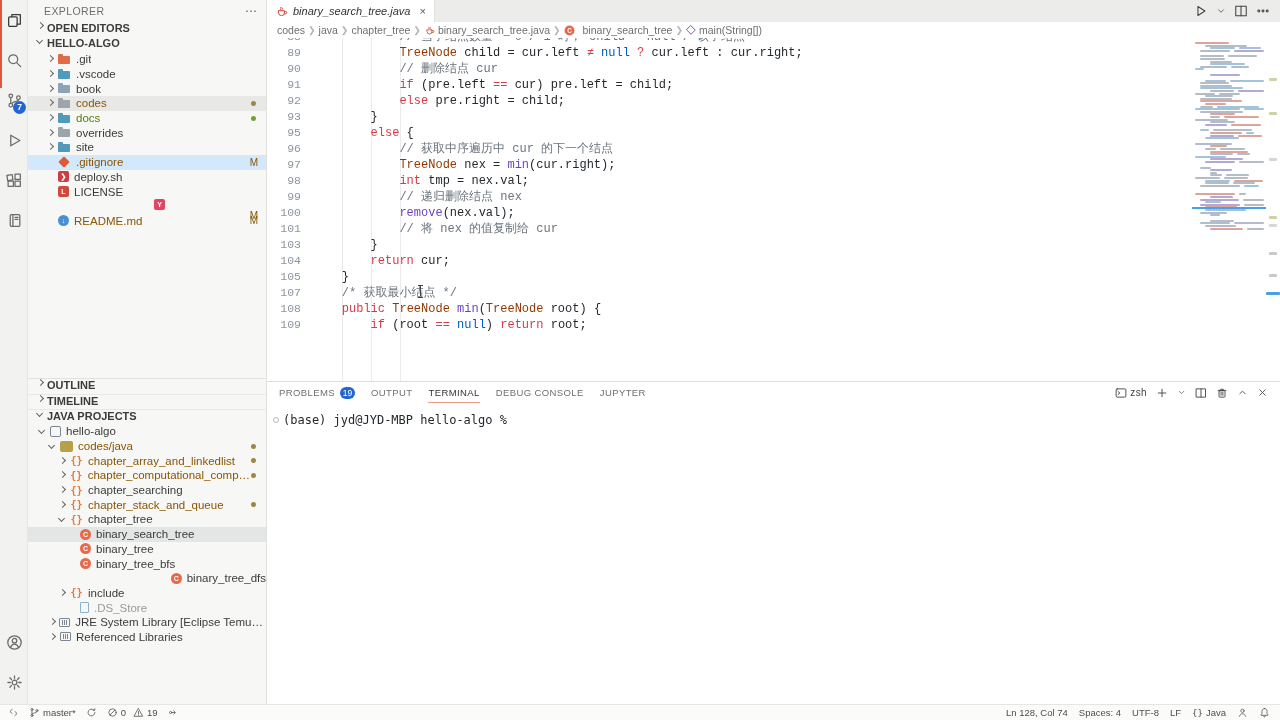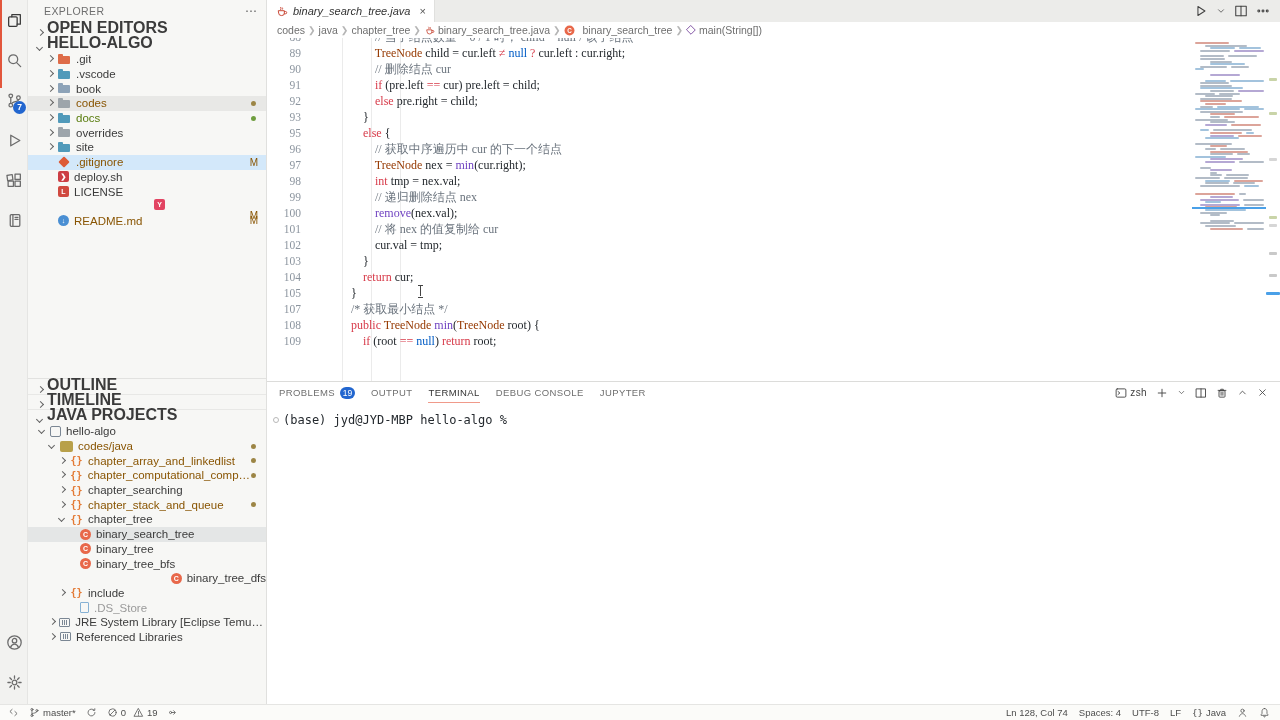--- a/index.html
+++ b/index.html
@@ -11,21 +11,21 @@
   .act-strip { position:absolute; left:0; top:0; width:2px; height:88px; background:#e2563c; }
   .act-item { position:relative; width:28px; height:40px; display:flex; align-items:center; justify-content:center; color:#616161; }
   .act-item svg { display:block; }
   .act-bottom { position:absolute; bottom:2px; left:0; width:28px; }
   .act-badge { position:absolute; right:2px; bottom:6px; min-width:13px; height:13px; border-radius:7px; background:#2266cf; color:#fff; font-size:8.5px; line-height:13px; text-align:center; font-weight:bold; }
 
   
   .sidebar { position:absolute; left:28px; top:0; width:239px; height:704px; background:#f7f7f5; border-right:1px solid #e0e0de; font-size:11.5px; color:#3b3b3b; }
   .sb-title { height:22px; display:flex; align-items:center; padding:0 8px 0 16px; font-size:10.5px; letter-spacing:.4px; color:#6f6f6f; }
   .sb-title .dots { margin-left:auto; color:#616161; letter-spacing:1px; font-size:12px; }
-  .sb-header { height:15px; display:flex; align-items:flex-end; font-weight:bold; font-size:16px; color:#3b3b3b; padding-left:2px; }
+  .sb-header { height:15px; display:flex; align-items:flex-start; font-weight:bold; font-size:11px; color:#3b3b3b; padding-left:2px; }
   .sb-header .chev { margin:0 3px 0 3px; }
   .row { position:relative; height:14.7px; display:flex; align-items:center; white-space:nowrap; }
   .row .lbl { overflow:hidden; text-overflow:ellipsis; }
   .row.hover { background:#e8e8e6; }
   .row.selected { background:#d3e8fa; }
   .row.selected2 { background:#e4e6e6; }
   .chev { width:8px; height:8px; position:relative; flex:0 0 8px; }
   .chev::before { content:""; position:absolute; top:1px; left:2px; width:4px; height:4px; border-right:1px solid #646464; border-bottom:1px solid #646464; transform:rotate(-45deg); }
   .chev.down::before { transform:rotate(45deg); left:1px; }
   .mbadge { margin-left:auto; margin-right:8px; font-size:10px; color:#895503; }
@@ -54,21 +54,21 @@
   .tab { background:#fff; display:flex; align-items:center; padding:0 8px; gap:5px; font-size:11px; color:#333; border-right:1px solid #e0e0de; }
   .tab .tlabel { font-style:italic; }
   .tab .close { color:#555; font-size:11px; margin-left:4px; }
   .editor-actions { margin-left:auto; display:flex; align-items:center; gap:8px; padding-right:10px; color:#424242; }
   .breadcrumbs { height:16px; display:flex; align-items:center; gap:3px; font-size:10.5px; color:#6f6f6f; padding-left:10px; background:#fff; }
   .bc-sep { color:#b5b5b5; font-size:9px; }
   .bc-item { display:flex; align-items:center; gap:3px; }
 
   .codewrap { position:absolute; left:0; top:38px; width:1013px; height:343px; overflow:hidden; }
   .codescroll { position:absolute; left:0; top:-9px; right:88px; }
-  .codeline { height:16px; display:flex; font-family:Liberation Serif, serif; font-size:12px; line-height:16px; white-space:pre;gap:26px; }
+  .codeline { height:16px; display:flex; font-family:Liberation Mono, monospace; font-size:12px; line-height:16px; white-space:pre; }
   .lnum { flex:0 0 34px; text-align:right; color:#8c959f; padding-right:0; font-size:11.5px; }
   .lcode { padding-left:12px; color:#24292e; }
   .s-p { color:#24292e; } .s-k { color:#d73a49; } .s-t { color:#953800; }
   .s-n { color:#005cc5; } .s-f { color:#6f42c1; } .s-c { color:#6a737d; } .s-o { color:#d73a49; }
   .guide { position:absolute; top:0; bottom:0; width:1px; background:#ebebeb; }
   .ibeam { position:absolute; width:7px; height:11px; }
   .ibeam::before { content:""; position:absolute; left:3px; top:0; width:1px; height:11px; background:#444; }
   .ibeam::after { content:""; position:absolute; left:1px; top:0; width:5px; height:11px; border-top:1px solid #444; border-bottom:1px solid #444; }
 
   .minimap { position:absolute; right:14px; top:38px; width:74px; height:343px; overflow:hidden; }
@@ -431,21 +431,20 @@
           <div class="codeline"><span class="lnum">91</span><span class="lcode"><span>            </span><span class="s-k">if</span><span class="s-p"> (pre.left </span><span class="s-o">==</span><span class="s-p"> cur) pre.left = child;</span></span></div>
           <div class="codeline"><span class="lnum">92</span><span class="lcode"><span>            </span><span class="s-k">else</span><span class="s-p"> pre.right = child;</span></span></div>
           <div class="codeline"><span class="lnum">93</span><span class="lcode"><span>        </span><span class="s-p">}</span></span></div>
           <div class="codeline"><span class="lnum">95</span><span class="lcode"><span>        </span><span class="s-k">else</span><span class="s-p"> {</span></span></div>
           <div class="codeline"><span class="lnum">96</span><span class="lcode"><span>            </span><span class="s-c">// 获取中序遍历中 cur 的下一个结点</span></span></div>
           <div class="codeline"><span class="lnum">97</span><span class="lcode"><span>            </span><span class="s-t">TreeNode</span><span class="s-p"> nex = </span><span class="s-f">min</span><span class="s-p">(cur.right);</span></span></div>
           <div class="codeline"><span class="lnum">98</span><span class="lcode"><span>            </span><span class="s-k">int</span><span class="s-p"> tmp = nex.val;</span></span></div>
           <div class="codeline"><span class="lnum">99</span><span class="lcode"><span>            </span><span class="s-c">// 递归删除结点 nex</span></span></div>
           <div class="codeline"><span class="lnum">100</span><span class="lcode"><span>            </span><span class="s-f">remove</span><span class="s-p">(nex.val);</span></span></div>
           <div class="codeline"><span class="lnum">101</span><span class="lcode"><span>            </span><span class="s-c">// 将 nex 的值复制给 cur</span></span></div>
-          <div class="codeline"><span class="lnum">102</span><span class="lcode"><span>            </span><span class="s-p">cur.val = tmp;</span></span></div>
           <div class="codeline"><span class="lnum">103</span><span class="lcode"><span>        </span><span class="s-p">}</span></span></div>
           <div class="codeline"><span class="lnum">104</span><span class="lcode"><span>        </span><span class="s-k">return</span><span class="s-p"> cur;</span></span></div>
           <div class="codeline"><span class="lnum">105</span><span class="lcode"><span>    </span><span class="s-p">}</span></span></div>
           <div class="codeline"><span class="lnum">107</span><span class="lcode"><span>    </span><span class="s-c">/* 获取最小结点 */</span></span></div>
           <div class="codeline"><span class="lnum">108</span><span class="lcode"><span>    </span><span class="s-k">public</span><span class="s-p"> </span><span class="s-t">TreeNode</span><span class="s-p"> </span><span class="s-f">min</span><span class="s-p">(</span><span class="s-t">TreeNode</span><span class="s-p"> root) {</span></span></div>
           <div class="codeline"><span class="lnum">109</span><span class="lcode"><span>        </span><span class="s-k">if</span><span class="s-p"> (root </span><span class="s-o">==</span><span class="s-p"> </span><span class="s-n">null</span><span class="s-p">) </span><span class="s-k">return</span><span class="s-p"> root;</span></span></div>
         </div>
       <div class="ibeam" style="left:150px; top:247px;"></div>
     </div>
     <div class="minimap" id="minimap">

